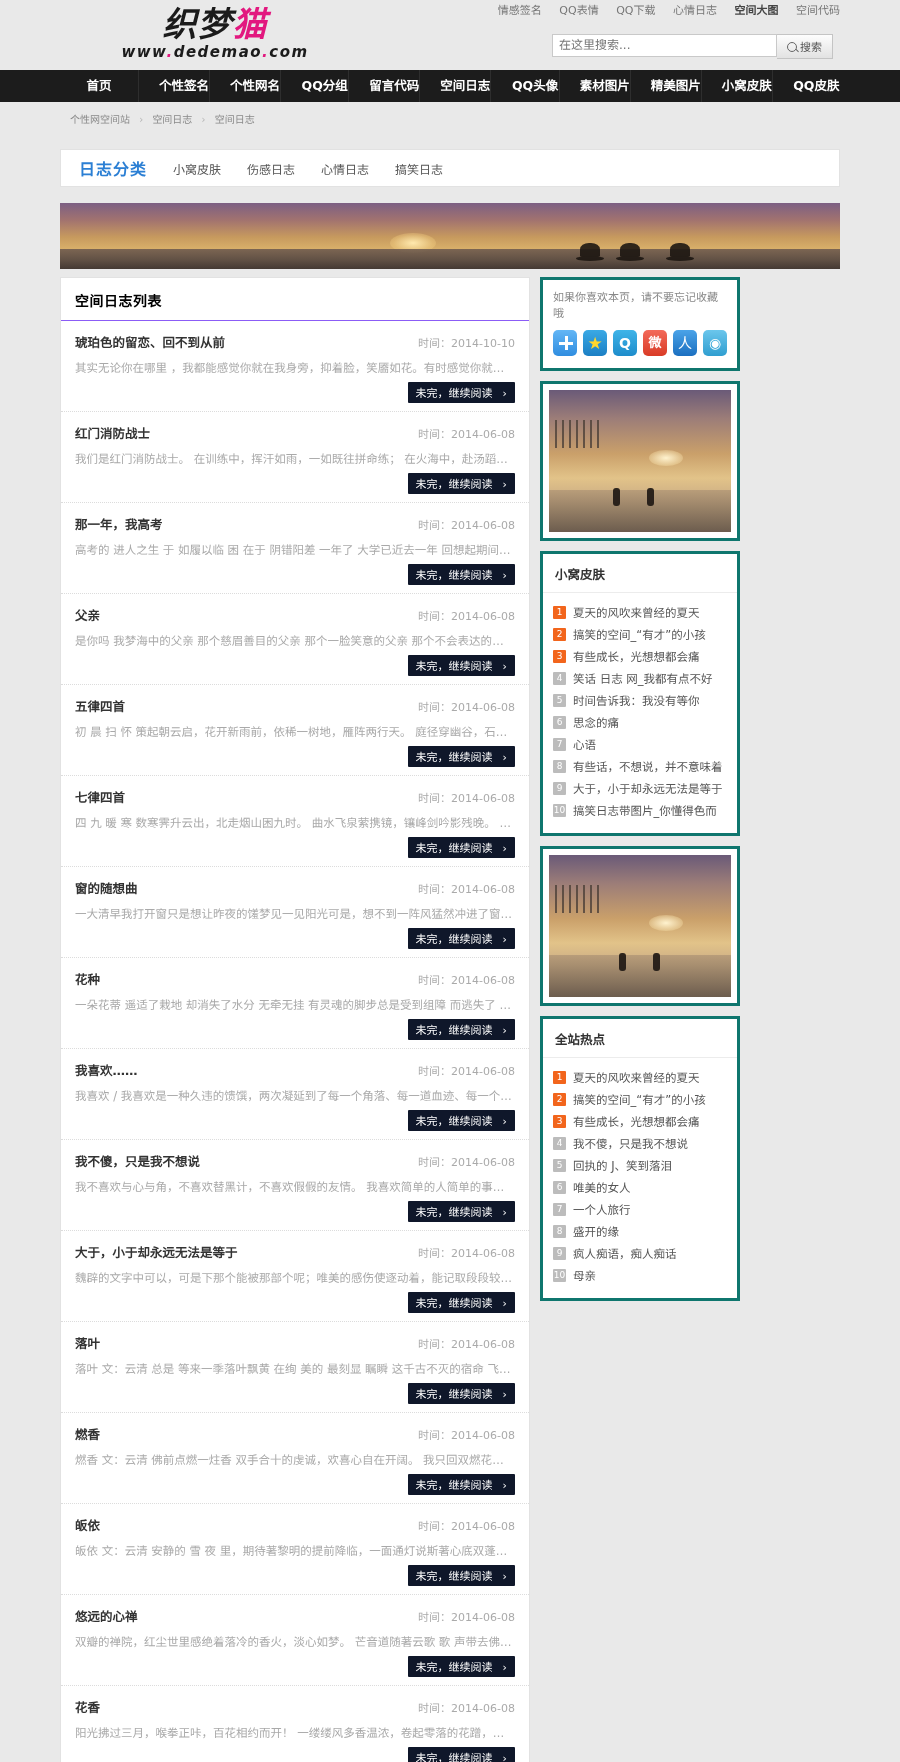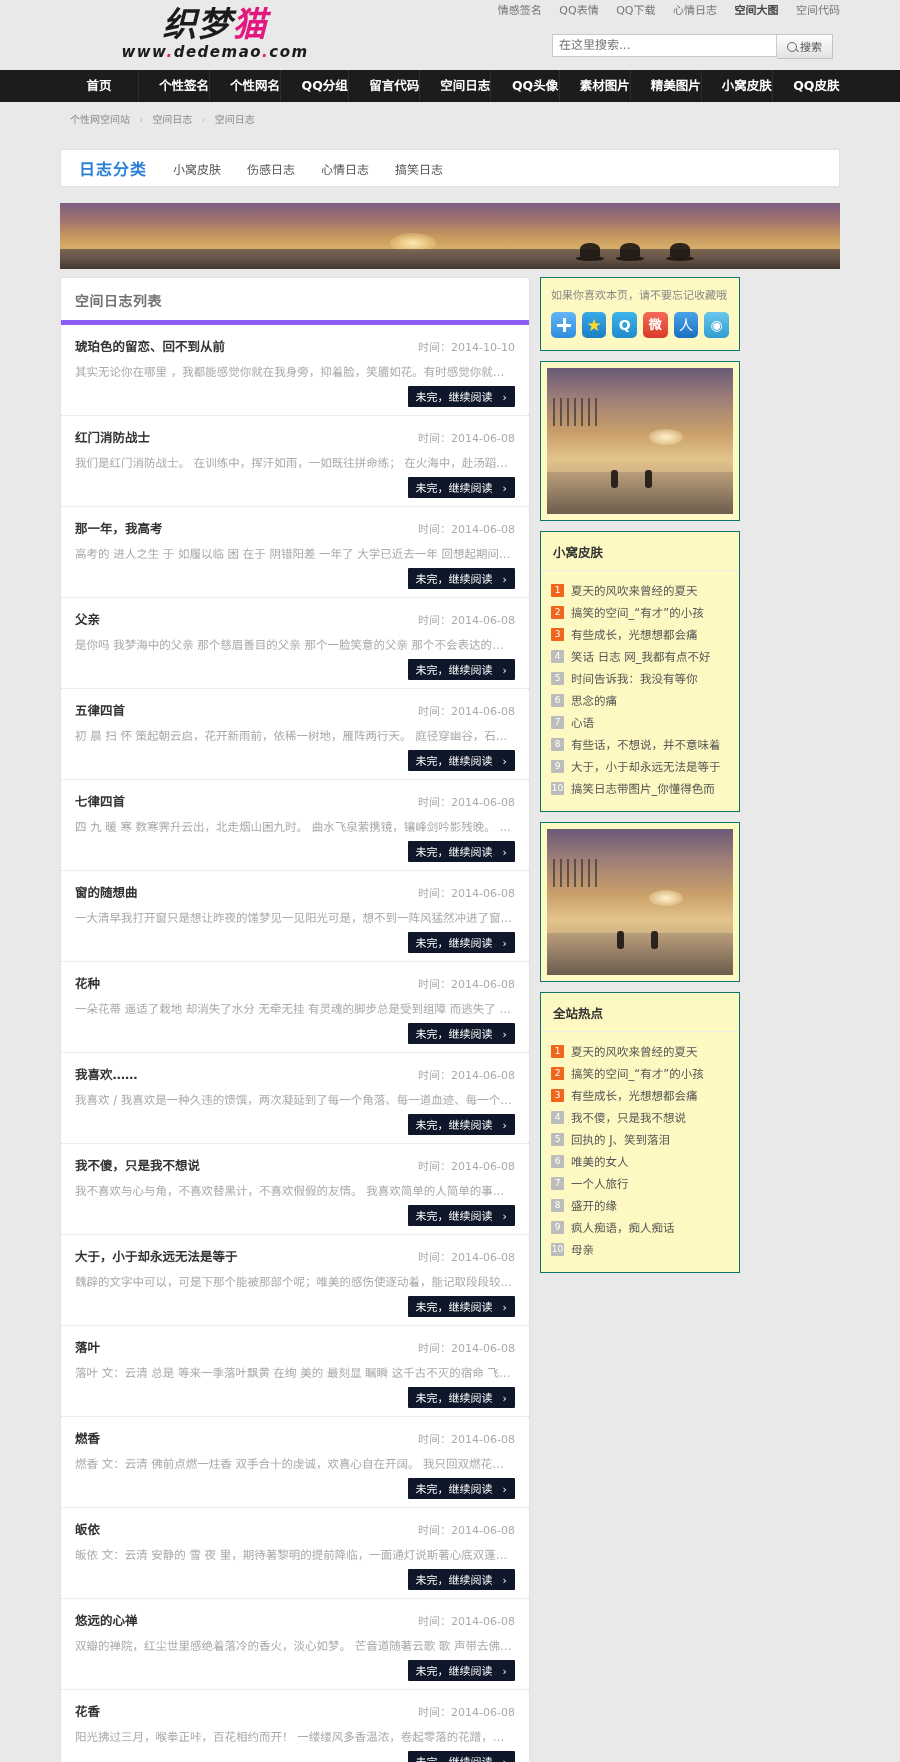--- a/index.html
+++ b/index.html
@@ -83,42 +83,42 @@
   .banner .rider{position:absolute;bottom:12px;width:20px;height:14px;background:#1d1712;
     border-radius:45% 45% 10% 10%;opacity:.9;}
   .banner .rider:after{content:"";position:absolute;left:-4px;bottom:-4px;width:28px;height:5px;background:#1d1712;border-radius:50%;}
 
   
   .body-row{width:780px;margin:8px auto 0;display:flex;align-items:flex-start;}
   .col-left{width:470px;background:#fff;border:1px solid #e2e2e2;box-sizing:border-box;}
   .col-right{width:200px;margin-left:10px;}
 
   .panel-title{
-    font-size:14px;font-weight:bold;color:#737373;padding:12px 0 10px 14px;
-    border-bottom:5px solid #8b5cf6;letter-spacing:.5px;
+    font-size:14px;font-weight:bold;color:#000000;padding:12px 0 10px 14px;
+    border-bottom:1px solid #8b5cf6;letter-spacing:.5px;
   }
 
   .post{padding:11px 14px 8px;border-bottom:1px dotted #dcdcdc;}
   .post:last-of-type{border-bottom:none;}
   .post-head{display:flex;justify-content:space-between;align-items:baseline;}
   .post-title{font-size:12.5px;font-weight:bold;color:#333;text-decoration:none;}
   .post-date{font-size:11px;color:#aaa;white-space:nowrap;}
   .post-desc{
     font-size:11.5px;color:#a9a9a9;line-height:18px;margin-top:8px;
     white-space:nowrap;overflow:hidden;text-overflow:ellipsis;
   }
   .post-more{text-align:right;margin-top:5px;}
   .more-btn{
     display:inline-block;background:#0f172a;color:#fff;font-size:11px;
     padding:2px 8px 3px;text-decoration:none;border-radius:1px;
   }
   .more-btn .arw{margin-left:10px;font-family:"DejaVu Sans",sans-serif;}
 
   
-  .side-box{background:#fef9c3;border:1px solid #0f766e;margin-bottom:10px;box-sizing:border-box;}
+  .side-box{background:#ffffff;border:3px solid #0f766e;margin-bottom:10px;box-sizing:border-box;}
   .side-fav{padding:10px 10px 12px;}
   .side-fav .tip{font-size:11px;color:#888;line-height:16px;margin-bottom:8px;}
   .share-row{display:flex;gap:6px;}
   .share-ico{width:26px;height:26px;border-radius:5px;position:relative;}
   .sh-plus{background:linear-gradient(#63b6f5,#2f8de0);}
   .sh-plus:before,.sh-plus:after{content:"";position:absolute;background:#fff;}
   .sh-plus:before{left:6px;top:12px;width:14px;height:3px;}
   .sh-plus:after{left:11.5px;top:6px;width:3px;height:14px;}
   .sh-star{background:linear-gradient(#3aa9e5,#1b7fc4);color:#ffd72e;font-size:17px;text-align:center;line-height:26px;}
   .sh-qzone{background:linear-gradient(#3fb4e8,#1d8ccb);color:#fff;font-size:14px;text-align:center;line-height:26px;font-weight:bold;}

